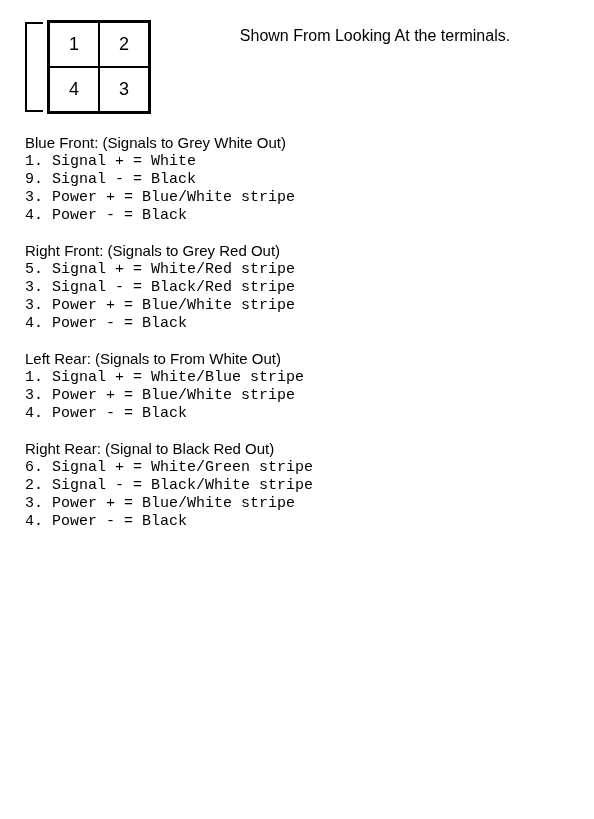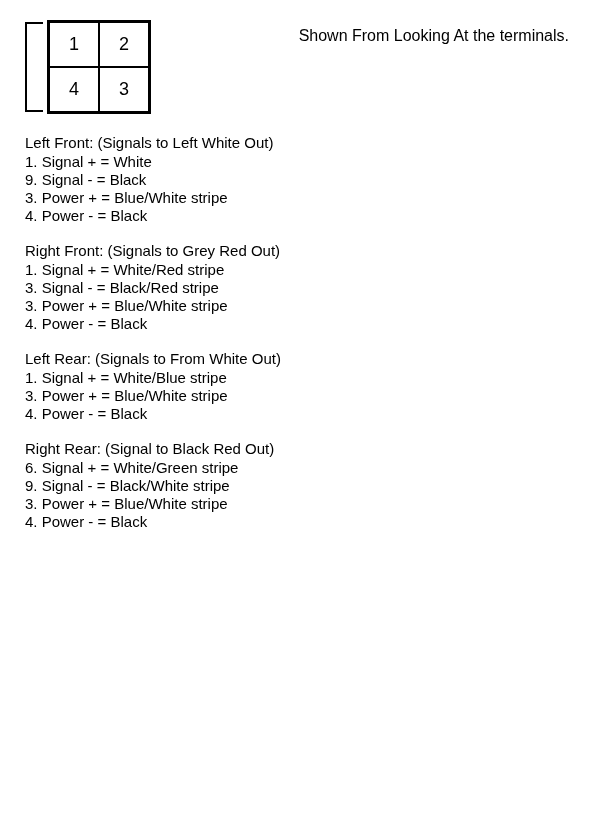--- a/index.html
+++ b/index.html
@@ -54,21 +54,21 @@
       border: 1px solid #000;
       display: flex;
       align-items: center;
       justify-content: center;
       font-size: 18px;
       font-weight: normal;
     }
 
     .header-text {
       font-size: 16px;
-      text-align: right;
+      text-align: center;
       line-height: 1.4;
       padding-top: 5px;
       flex: 1;
     }
 
     .section {
       margin-bottom: 18px;
     }
 
     .section-title {
@@ -78,67 +78,68 @@
     }
 
     .section-list {
       list-style: none;
       padding-left: 0;
     }
 
     .section-list li {
       margin-bottom: 1px;
       font-size: 15px;
+      font-family: Liberation Mono, monospace;
     }
   </style>
 </head>
 <body>
 
 <div class="header-section">
   <div class="connector-diagram-wrapper">
     <div class="side-bracket"></div>
     <div class="connector-diagram">
       <div class="cell">1</div>
       <div class="cell">2</div>
       <div class="cell">4</div>
       <div class="cell">3</div>
     </div>
   </div>
   <div class="header-text">Shown From Looking At the terminals.</div>
 </div>
 
 <div id="sections-container">
 <div class="section">
-      <div class="section-title">Left Front: (Signals to Left White Out)</div>
+      <div class="section-title">Blue Front: (Signals to Grey White Out)</div>
       <ul class="section-list">
         <li>1. Signal + = White</li>
         <li>9. Signal - = Black</li>
         <li>3. Power + = Blue/White stripe</li>
         <li>4. Power - = Black</li>
       </ul>
     </div>
     <div class="section">
       <div class="section-title">Right Front: (Signals to Grey Red Out)</div>
       <ul class="section-list">
-        <li>1. Signal + = White/Red stripe</li>
+        <li>5. Signal + = White/Red stripe</li>
         <li>3. Signal - = Black/Red stripe</li>
         <li>3. Power + = Blue/White stripe</li>
         <li>4. Power - = Black</li>
       </ul>
     </div>
     <div class="section">
       <div class="section-title">Left Rear: (Signals to From White Out)</div>
       <ul class="section-list">
         <li>1. Signal + = White/Blue stripe</li>
         <li>3. Power + = Blue/White stripe</li>
         <li>4. Power - = Black</li>
       </ul>
     </div>
     <div class="section">
       <div class="section-title">Right Rear: (Signal to Black Red Out)</div>
       <ul class="section-list">
         <li>6. Signal + = White/Green stripe</li>
-        <li>9. Signal - = Black/White stripe</li>
+        <li>2. Signal - = Black/White stripe</li>
         <li>3. Power + = Blue/White stripe</li>
         <li>4. Power - = Black</li>
       </ul>
     </div>
   </div>
 
 </body></html>

